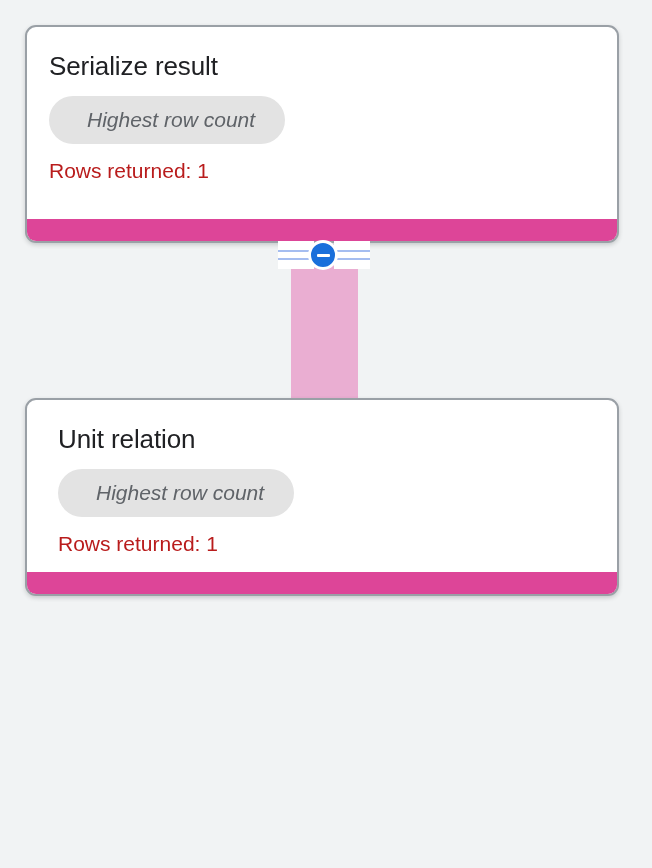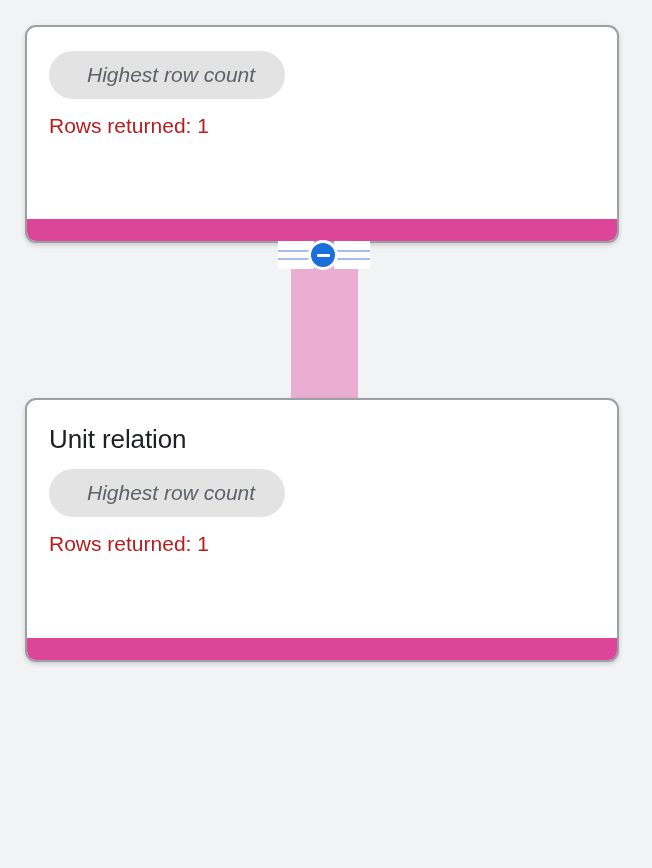--- a/index.html
+++ b/index.html
@@ -103,21 +103,21 @@
     background: #ffffff;
     border: 2px solid #9aa0a6;
     border-radius: 11px;
     box-sizing: border-box;
     box-shadow: 0 2px 4px rgba(60, 64, 67, .22);
     overflow: hidden;
     z-index: 4;
     cursor: pointer;
   }
   #node-serialize-result { top: 25px;  height: 218px; }
-  #node-unit-relation    { top: 398px; height: 264px; }
+  #node-unit-relation    { top: 398px; height: 198px; padding-left: 9px; }
 
   .node-body {
     padding: 24px 22px 0 22px;
   }
   .node-title {
     font-size: 26px;
     line-height: 31px;
     color: #202124;
     letter-spacing: -.1px;
     margin: 0 0 14px 0;
@@ -171,20 +171,21 @@
 </style>
 </head>
 <body>
 
 <div id="graph-canvas">
 
   <div class="edge" id="edge-serialize-to-unit"></div>
 
   <div class="node-card" id="node-serialize-result">
     <div class="node-body">
+      <div class="node-title">Serialize result</div>
       <div class="node-badge">Highest row count</div>
       <div class="node-metric">Rows returned: 1</div>
     </div>
     <div class="node-footer-bar"></div>
   </div>
 
   <div class="node-card" id="node-unit-relation">
     <div class="node-body">
       <div class="node-title">Unit relation</div>
       <div class="node-badge">Highest row count</div>

